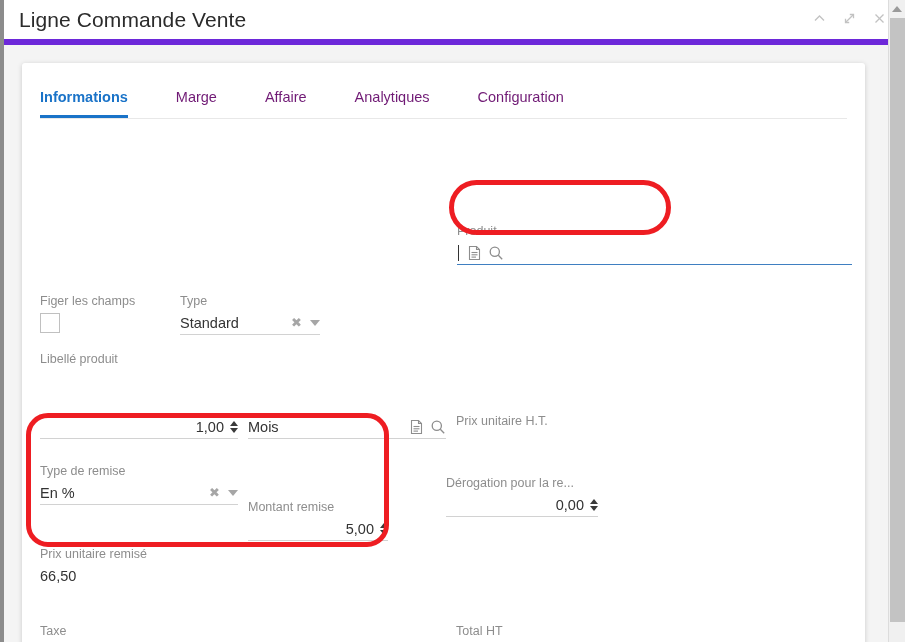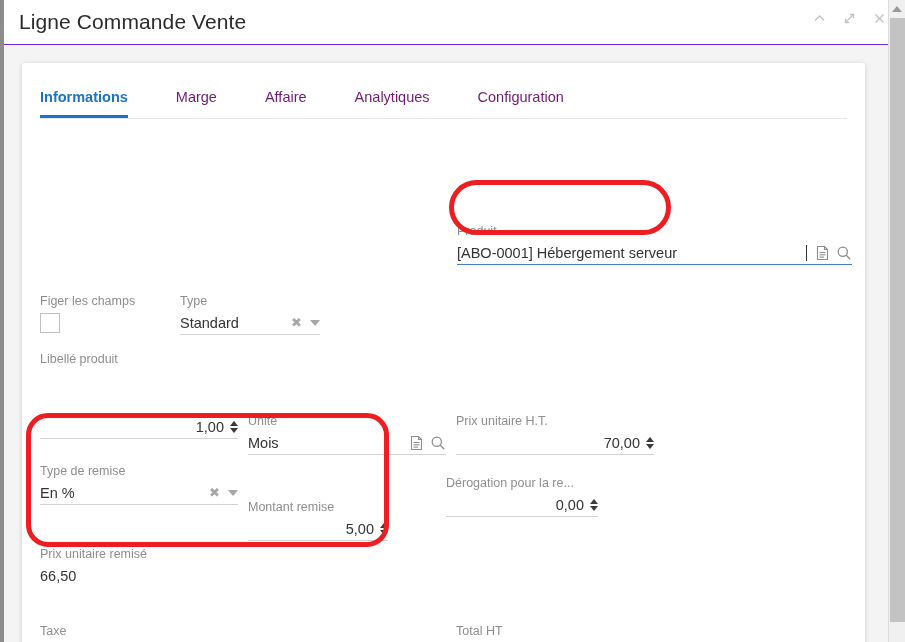--- a/index.html
+++ b/index.html
@@ -32,21 +32,21 @@
     background: #ffffff;
     border-left: 4px solid #8c8c8c;
     overflow: hidden;
   }
 
   
   #titlebar {
     position: relative;
     height: 45px;
     background: #ffffff;
-    border-bottom: 1px solid #6d28d9;
+    border-bottom: 6px solid #6d28d9;
     display: flex; align-items: center;
   }
   #window-title {
     margin-left: 15px;
     font-size: 21px;
     color: #2b2b2b;
     font-weight: 400;
     letter-spacing: .1px;
   }
   #titlebar-controls {
@@ -278,21 +278,20 @@
         <div class="tab active">Informations</div>
         <div class="tab">Marge</div>
         <div class="tab">Affaire</div>
         <div class="tab">Analytiques</div>
         <div class="tab">Configuration</div>
       </div>
 
       <div class="field" style="left:435px; top:160px; width:395px;">
         <div class="f-label">Produit</div>
         <div class="f-line focused">
-          <span class="f-value">[ABO-0001] Hébergement serveur</span>
             <span class="caret"></span>
           <span class="f-icons">
             <span>
               <svg width="15" height="16" viewBox="0 0 15 16" fill="none" stroke="currentColor" stroke-width="1.1">
                 <path d="M2.5 1.5h7l3 3v10h-10z"></path>
                 <polyline points="9.5,1.5 9.5,4.5 12.5,4.5"></polyline>
                 <line x1="4.5" y1="7.5" x2="10.5" y2="7.5"></line>
                 <line x1="4.5" y1="9.8" x2="10.5" y2="9.8"></line>
                 <line x1="4.5" y1="12.1" x2="9" y2="12.1"></line>
               </svg>
@@ -331,21 +330,20 @@
         <div class="f-line">
           <span class="f-value num">1,00</span>
           <span class="spinner">
             <span class="spin-tri spin-up"></span>
               <span class="spin-tri spin-down"></span>
           </span>
         </div>
       </div>
 
       <div class="field" style="left:226px; top:350px; width:198px;">
-        <div class="f-label">Unité</div>
         <div class="f-line">
           <span class="f-value">Mois</span>
           <span class="f-icons">
             <span>
               <svg width="15" height="16" viewBox="0 0 15 16" fill="none" stroke="currentColor" stroke-width="1.1">
                 <path d="M2.5 1.5h7l3 3v10h-10z"></path>
                 <polyline points="9.5,1.5 9.5,4.5 12.5,4.5"></polyline>
                 <line x1="4.5" y1="7.5" x2="10.5" y2="7.5"></line>
                 <line x1="4.5" y1="9.8" x2="10.5" y2="9.8"></line>
                 <line x1="4.5" y1="12.1" x2="9" y2="12.1"></line>
@@ -356,27 +354,20 @@
                 <circle cx="6.8" cy="6.8" r="4.6"></circle>
                 <line x1="10.3" y1="10.3" x2="14.2" y2="14.2"></line>
               </svg>
             </span>
           </span>
         </div>
       </div>
 
       <div class="field" style="left:434px; top:350px; width:198px;">
         <div class="f-label">Prix unitaire H.T.</div>
-        <div class="f-line">
-          <span class="f-value num">70,00</span>
-          <span class="spinner">
-            <span class="spin-tri spin-up"></span>
-              <span class="spin-tri spin-down"></span>
-          </span>
-        </div>
       </div>
 
       <div class="field" style="left:18px; top:400px; width:198px;">
         <div class="f-label">Type de remise</div>
         <div class="f-line">
           <span class="f-value">En %</span>
           <span class="sel-ctrls">
             <span class="sel-x">✖</span>
             <span class="sel-caret"></span>
           </span>

